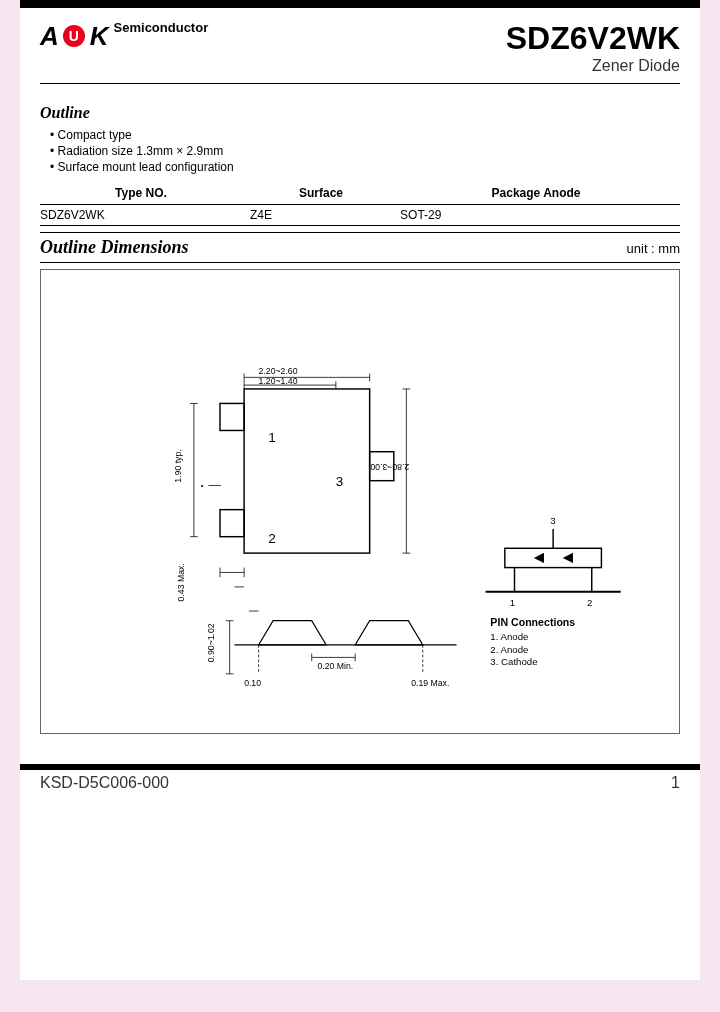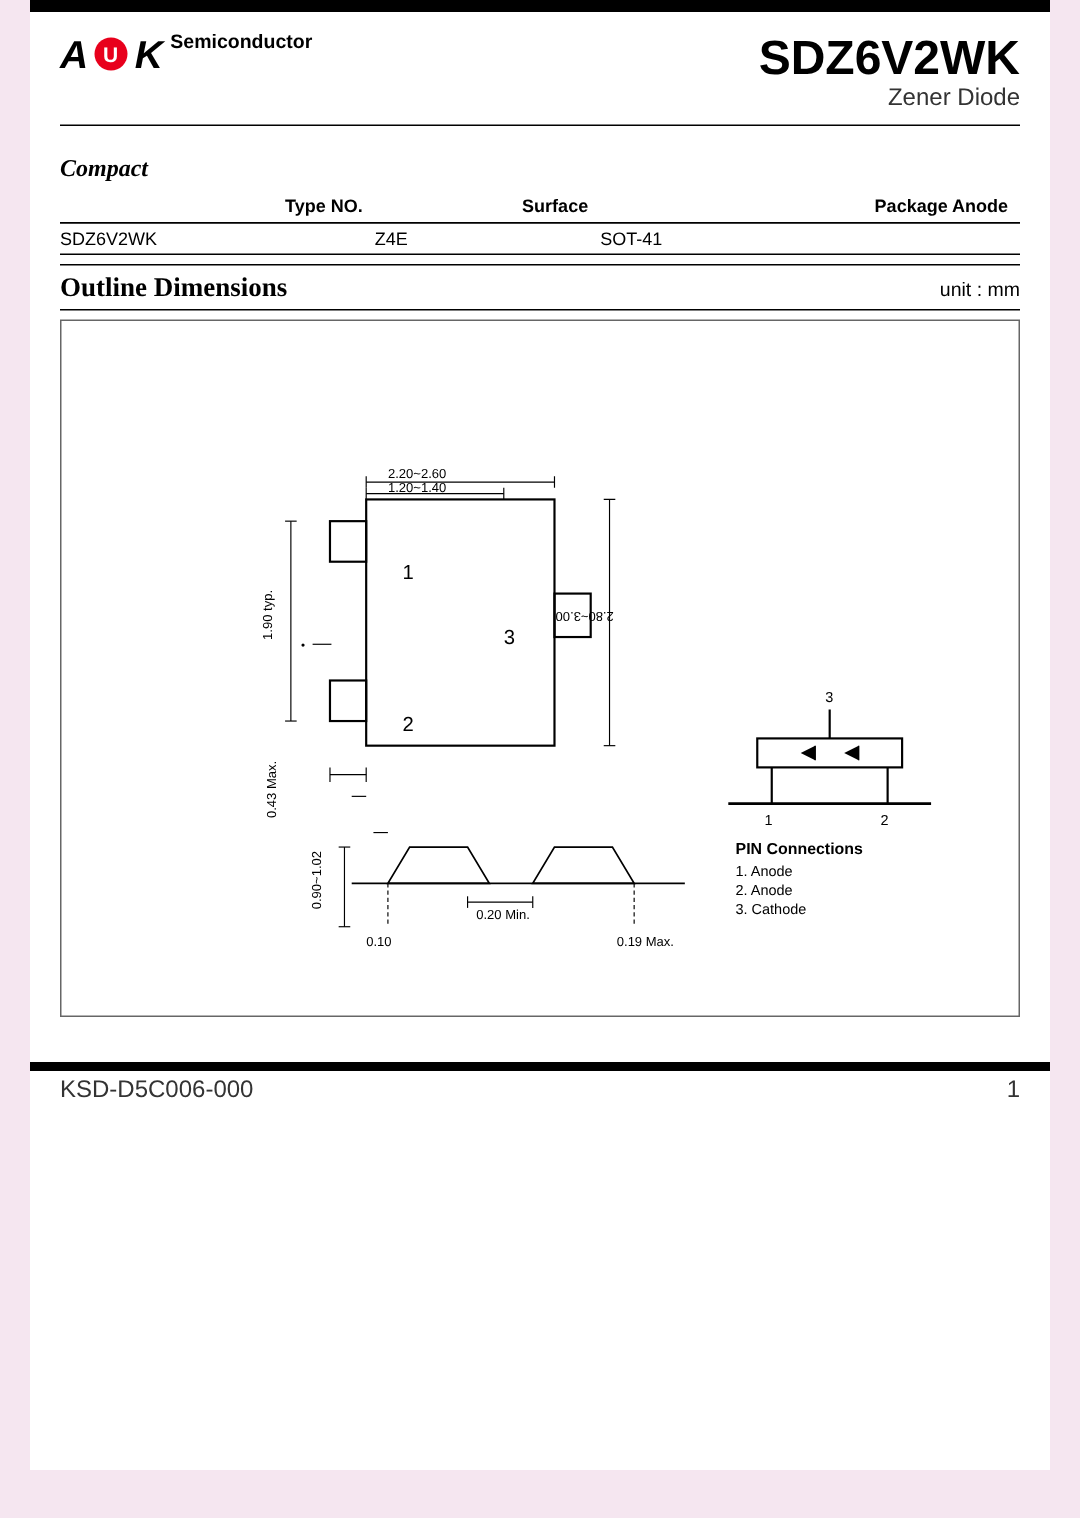--- a/index.html
+++ b/index.html
@@ -103,21 +103,21 @@
       content: '• ';
     }
     .ordering-table {
       width: 100%;
       border-collapse: collapse;
       margin-top: 6px;
     }
     .ordering-table th {
       font-weight: bold;
       font-size: 12px;
-      text-align: right;
+      text-align: center;
       padding: 2px 8px 4px 0;
       border-bottom: 1px solid #000;
     }
     .ordering-table td {
       font-size: 12px;
       padding: 3px 8px 3px 0;
     }
     .ordering-divider {
       border: none;
       border-top: 1px solid #000;
@@ -128,20 +128,21 @@
       justify-content: space-between;
       align-items: baseline;
       border-top: 1.5px solid #000;
       border-bottom: 1.5px solid #000;
       padding: 4px 0;
       margin-bottom: 6px;
     }
     .outline-title {
       font-size: 18px;
       font-weight: bold;
+      font-style: italic;
       font-family: 'Times New Roman', serif;
     }
     .unit-text {
       font-size: 13px;
     }
     .diagram-box {
       border: 1px solid #666;
       background: #fff;
       padding: 10px;
       min-height: 460px;
@@ -182,35 +183,40 @@
     <div>
       <div class="part-number">SDZ6V2WK</div>
       <div class="part-subtitle">Zener Diode</div>
     </div>
   </div>
 
   <hr class="header-divider">
 
   <div class="content">
 
-    <div class="section-title">Compact</div>
+    <div class="section-title">Outline</div>
+    <ul class="features-list">
+      <li>Compact type</li>
+      <li>Radiation size 1.3mm × 2.9mm</li>
+      <li>Surface mount lead configuration</li>
+    </ul>
 
     <table class="ordering-table">
       <thead>
         <tr>
           <th>Type NO.</th>
           <th>Surface</th>
           <th>Package Anode</th>
         </tr>
       </thead>
       <tbody>
         <tr>
           <td>SDZ6V2WK</td>
           <td>Z4E</td>
-          <td>SOT-41</td>
+          <td>SOT-29</td>
         </tr>
       </tbody>
     </table>
     <hr class="ordering-divider">
 
     <div class="outline-header">
       <span class="outline-title">Outline Dimensions</span>
       <span class="unit-text">unit : mm</span>
     </div>
 

